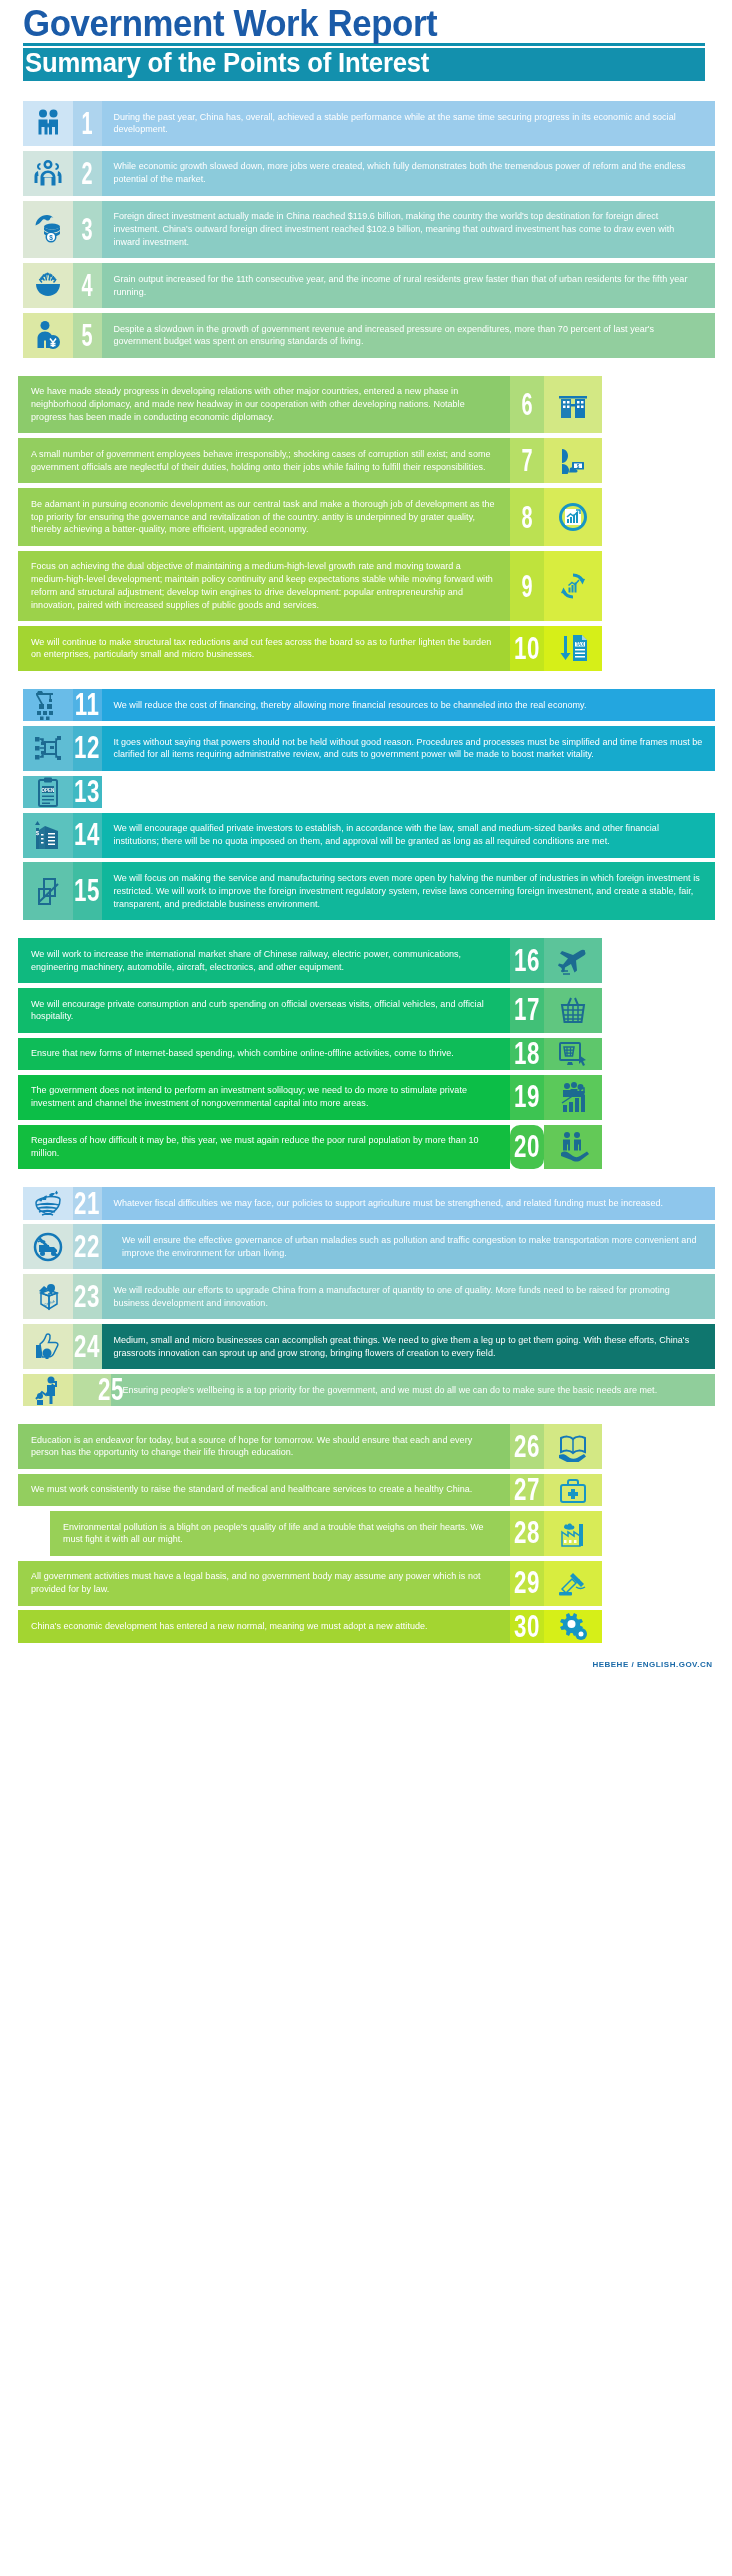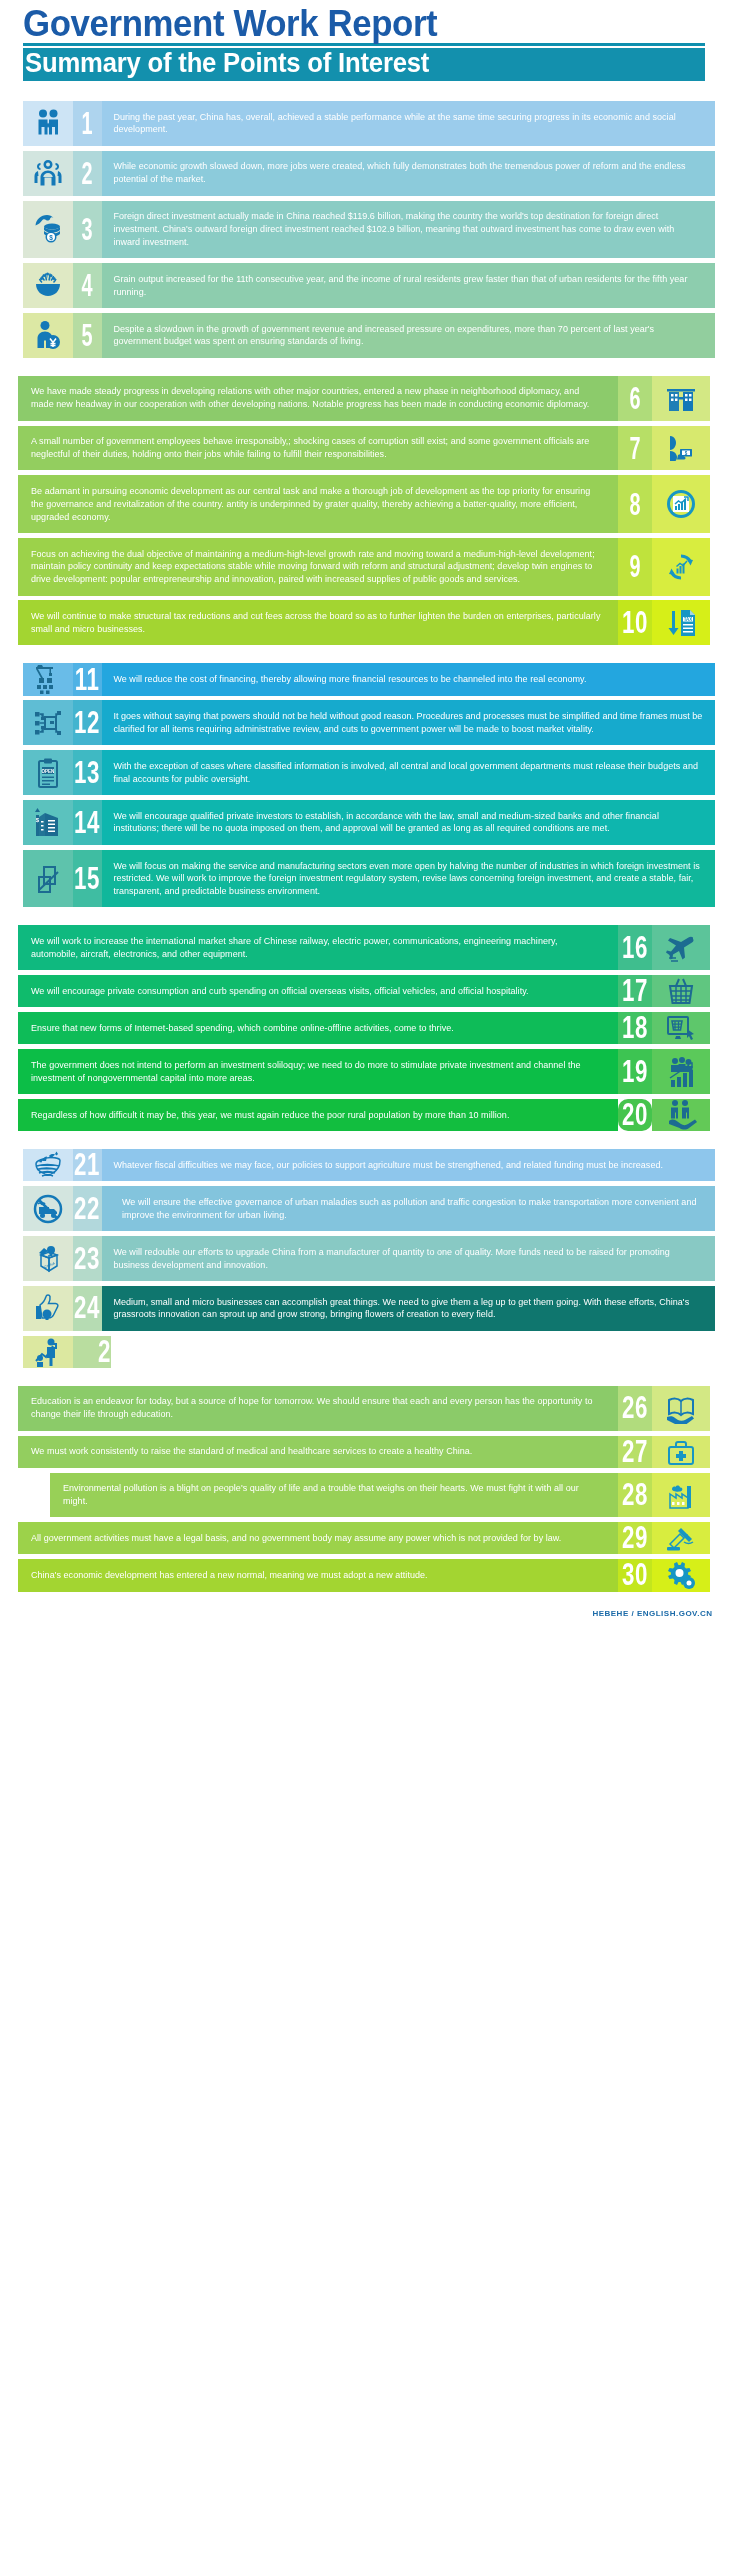--- a/index.html
+++ b/index.html
@@ -93,21 +93,21 @@
   .text-cell p {
     font-size: 9px;
     line-height: 1.42;
     color: #ffffff;
     font-family: "Liberation Sans", sans-serif;
     letter-spacing: 0.04px;
   }
 
   
   .row.left  { width: 692px; margin-left: 23px; }
-  .row.right { width: 692px; margin-left: 18px; }
+  .row.right { width: 584px; margin-left: 18px; }
 
   .row.right .text-cell { padding-left: 13px; padding-right: 14.6px; }
   .row.right .num-cell  { width: 34px; flex: 0 0 34px; }
   .row.right .icon-cell { width: 58px; flex: 0 0 58px; }
 
   
   .ico { width: 32px; height: 32px; display:block; }
   .ico path, .ico circle, .ico rect, .ico polygon, .ico line, .ico ellipse { }
 
   
@@ -400,23 +400,20 @@
               <g fill="#1C6B91">
                 <rect x="20" y="39" width="24" height="3"></rect>
                 <rect x="20" y="46" width="24" height="3"></rect>
                 <rect x="20" y="53" width="16" height="3"></rect>
               </g>
             </svg>
           </div>
           <div class="num-cell" style="background: rgb(63, 185, 195);">
             <span class="num wide">13</span>
           </div>
-          <div class="text-cell" style="background: rgb(15, 178, 188);">
-            <p>With the exception of cases where classified information is involved, all central and local government departments must release their budgets and final accounts for public oversight.</p>
-          </div>
         </div>
         <div class="row left">
           <div class="icon-cell" style="background: rgb(91, 194, 190);">
             <svg class="ico" viewBox="0 0 64 64" fill="#1C6B91" xmlns="http://www.w3.org/2000/svg">
               <path d="M26 14l26 10v36H26z"></path>
               <path d="M26 14v46H14V22z" opacity="0.9"></path>
               <g fill="#fff">
                 <rect x="32" y="28" width="14" height="3"></rect>
                 <rect x="32" y="35" width="14" height="3"></rect>
                 <rect x="32" y="42" width="14" height="3"></rect>
@@ -632,20 +629,23 @@
               <path d="M30 22h16v22h-5v16h-6V44h-5z"></path>
               <path d="M8 50l12-14 8 6 14-22" stroke="#1479B8" stroke-width="4" fill="none"></path>
               <path d="M38 16h10v10" stroke="#1479B8" stroke-width="4" fill="none"></path>
               <circle cx="16" cy="44" r="6"></circle>
               <path d="M10 52h12v10H10z"></path>
             </svg>
           </div>
           <div class="num-cell" style="background: rgb(185, 221, 159); padding-left: 38px;">
             <span class="num wide">25</span>
           </div>
+          <div class="text-cell" style="background: rgb(144, 206, 155);">
+            <p>Ensuring people's wellbeing is a top priority for the government, and we must do all we can do to make sure the basic needs are met.</p>
+          </div>
         </div>
       </div>
       <div class="group">
         <div class="row right">
           <div class="text-cell" style="background: rgb(139, 203, 105);">
             <p>Education is an endeavor for today, but a source of hope for tomorrow. We should ensure that each and every person has the opportunity to change their life through education.</p>
           </div>
           <div class="num-cell" style="background: rgb(177, 220, 125);">
             <span class="num wide">26</span>
           </div>

